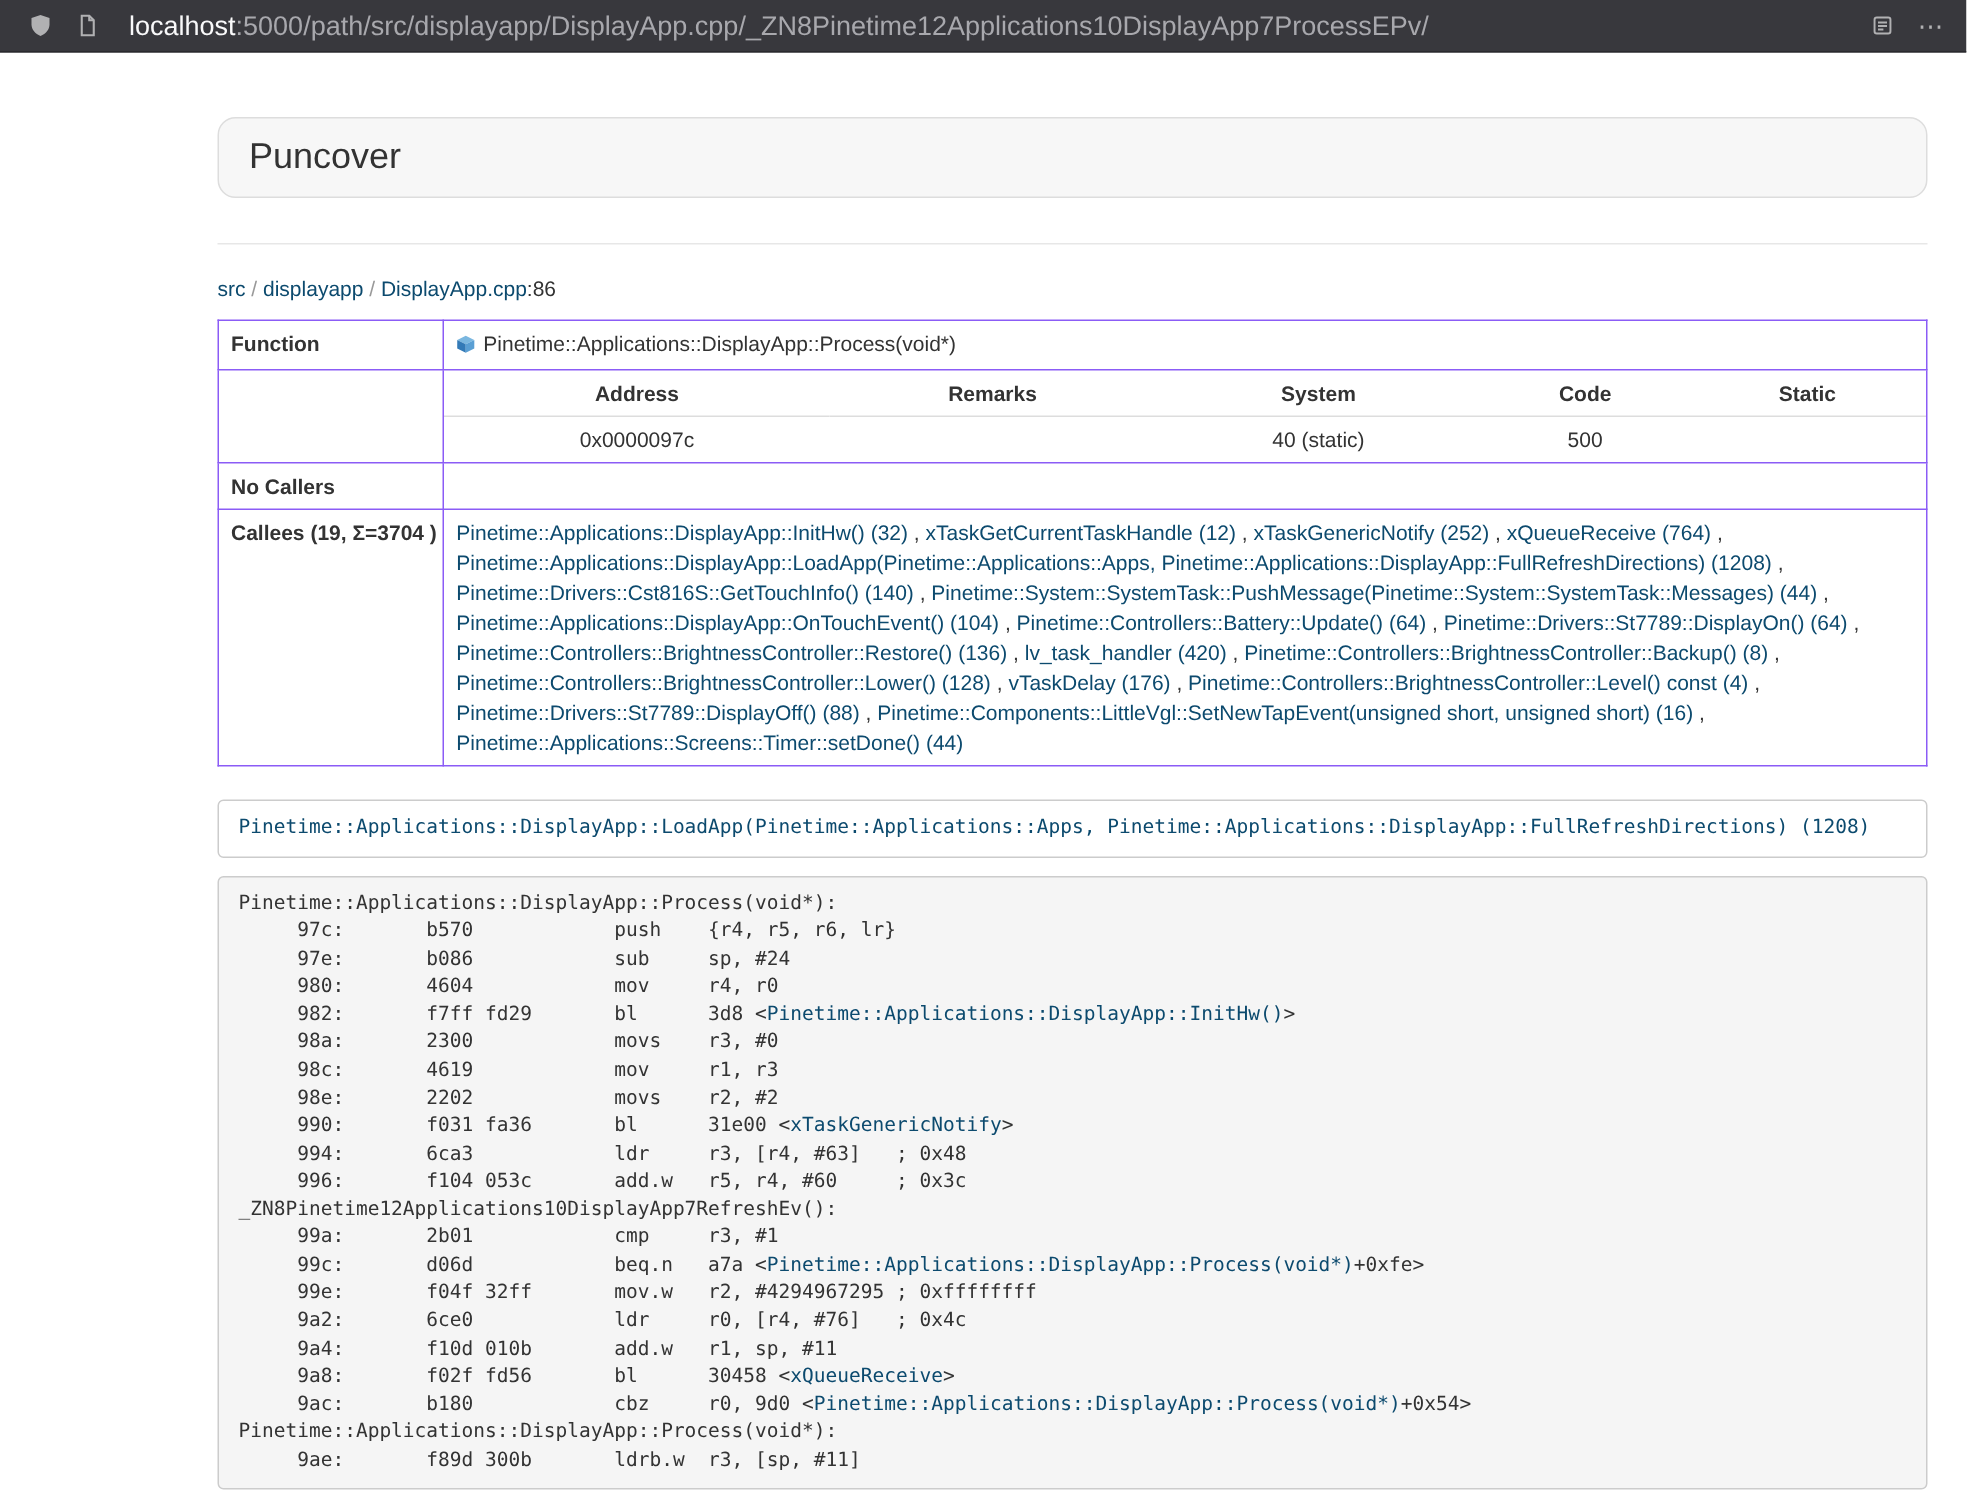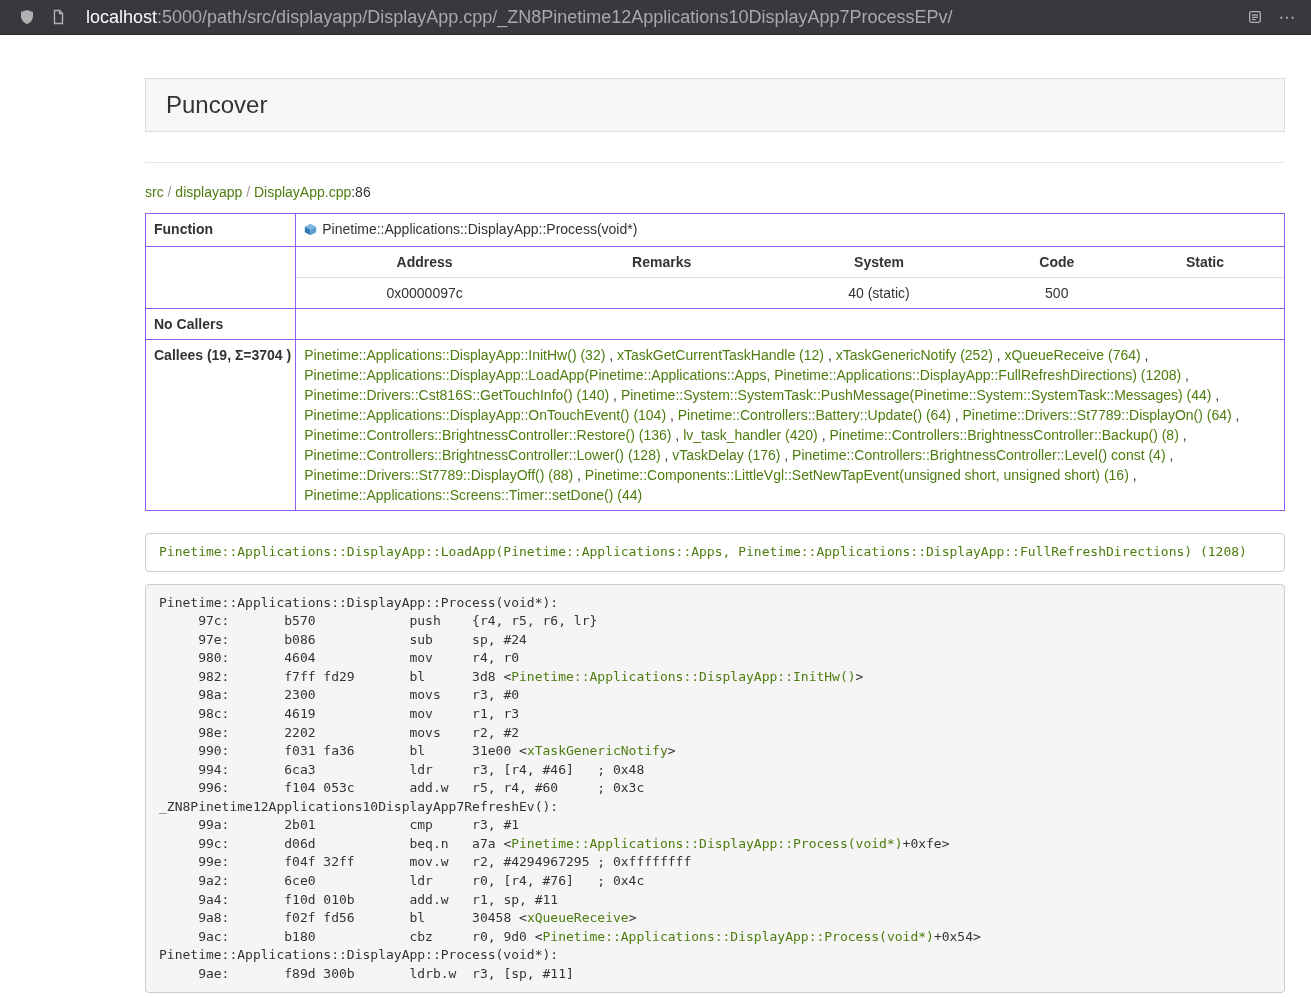--- a/index.html
+++ b/index.html
@@ -12,24 +12,24 @@
   .icon-btn { display: flex; align-items: center; justify-content: center;
               width: 18px; height: 18px; flex: 0 0 auto; cursor: pointer; }
   .url-text { flex: 1 1 auto; font-size: 18px; color: #a8a8ad; white-space: nowrap;
               overflow: hidden; padding-left: 6px; }
   .url-host { color: #f9f9fa; }
   .more-glyph { color: #b1b1b3; font-size: 17px; line-height: 1; width: 20px; }
 
   
   .container { width: 1140px; margin-left: 145px; }
   .title-box { margin-top: 43px; border: 1px solid #ddd; background: #f7f7f7;
-               border-radius: 0; padding: 12px 20px; font-size: 24px; color: #333; }
+               border-radius: 12px; padding: 12px 20px; font-size: 24px; color: #333; }
   hr.divider { border: 0; border-top: 1px solid #e7e7e7; margin: 30px 0 0 0; }
   .breadcrumb { margin-top: 19px; line-height: 20px; }
-  a.link { color: #4d7c0f; text-decoration: none; }
+  a.link { color: #0c4a6e; text-decoration: none; }
   .bc-sep { color: #999; }
 
   table.main { width: 100%; border-collapse: collapse; margin-top: 11px; font-size: 14px; }
   table.main > tbody > tr > th,
   table.main > tbody > tr > td { border: 1px solid #8b5cf6; padding: 5px 8px;
                                  text-align: left; vertical-align: top; line-height: 20px; }
   table.main > tbody > tr > th { width: 146px; font-weight: bold; white-space: nowrap;
                                  padding-right: 4px; }
   td.stats-wrap { padding: 0 !important; }
   table.stats { width: 100%; border-collapse: collapse; }
@@ -137,21 +137,21 @@
   <div class="code-block">
       <div class="code-line">Pinetime::Applications::DisplayApp::Process(void*):</div>
       <div class="code-line">     97c:	b570      	push	{r4, r5, r6, lr}</div>
       <div class="code-line">     97e:	b086      	sub	sp, #24</div>
       <div class="code-line">     980:	4604      	mov	r4, r0</div>
       <div class="code-line">     982:	f7ff fd29 	bl	3d8 &lt;<a class="link" href="#">Pinetime::Applications::DisplayApp::InitHw()</a>&gt;</div>
       <div class="code-line">     98a:	2300      	movs	r3, #0</div>
       <div class="code-line">     98c:	4619      	mov	r1, r3</div>
       <div class="code-line">     98e:	2202      	movs	r2, #2</div>
       <div class="code-line">     990:	f031 fa36 	bl	31e00 &lt;<a class="link" href="#">xTaskGenericNotify</a>&gt;</div>
-      <div class="code-line">     994:	6ca3      	ldr	r3, [r4, #46]	; 0x48</div>
+      <div class="code-line">     994:	6ca3      	ldr	r3, [r4, #63]	; 0x48</div>
       <div class="code-line">     996:	f104 053c 	add.w	r5, r4, #60	; 0x3c</div>
       <div class="code-line">_ZN8Pinetime12Applications10DisplayApp7RefreshEv():</div>
       <div class="code-line">     99a:	2b01      	cmp	r3, #1</div>
       <div class="code-line">     99c:	d06d      	beq.n	a7a &lt;<a class="link" href="#">Pinetime::Applications::DisplayApp::Process(void*)</a>+0xfe&gt;</div>
       <div class="code-line">     99e:	f04f 32ff 	mov.w	r2, #4294967295	; 0xffffffff</div>
       <div class="code-line">     9a2:	6ce0      	ldr	r0, [r4, #76]	; 0x4c</div>
       <div class="code-line">     9a4:	f10d 010b 	add.w	r1, sp, #11</div>
       <div class="code-line">     9a8:	f02f fd56 	bl	30458 &lt;<a class="link" href="#">xQueueReceive</a>&gt;</div>
       <div class="code-line">     9ac:	b180      	cbz	r0, 9d0 &lt;<a class="link" href="#">Pinetime::Applications::DisplayApp::Process(void*)</a>+0x54&gt;</div>
       <div class="code-line">Pinetime::Applications::DisplayApp::Process(void*):</div>

